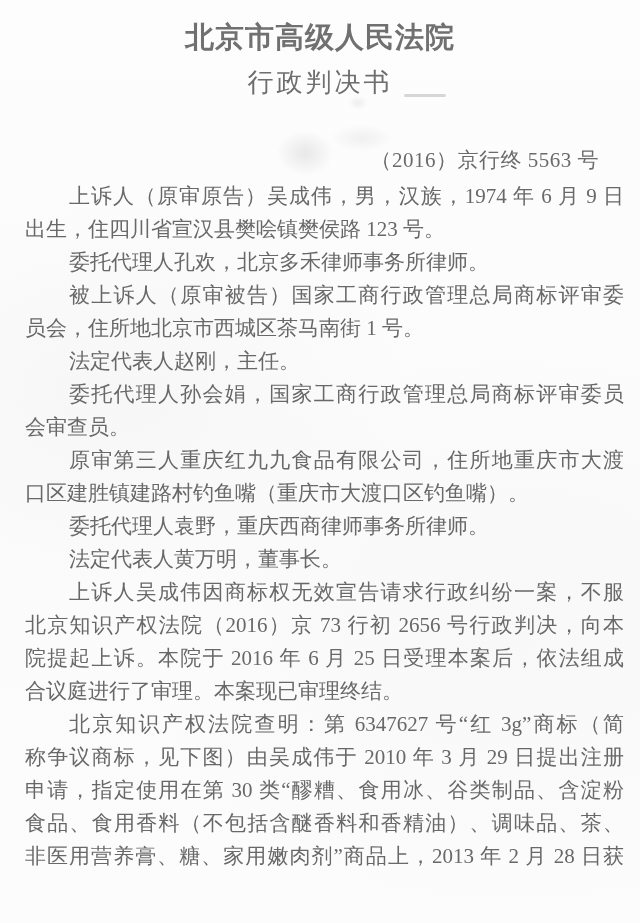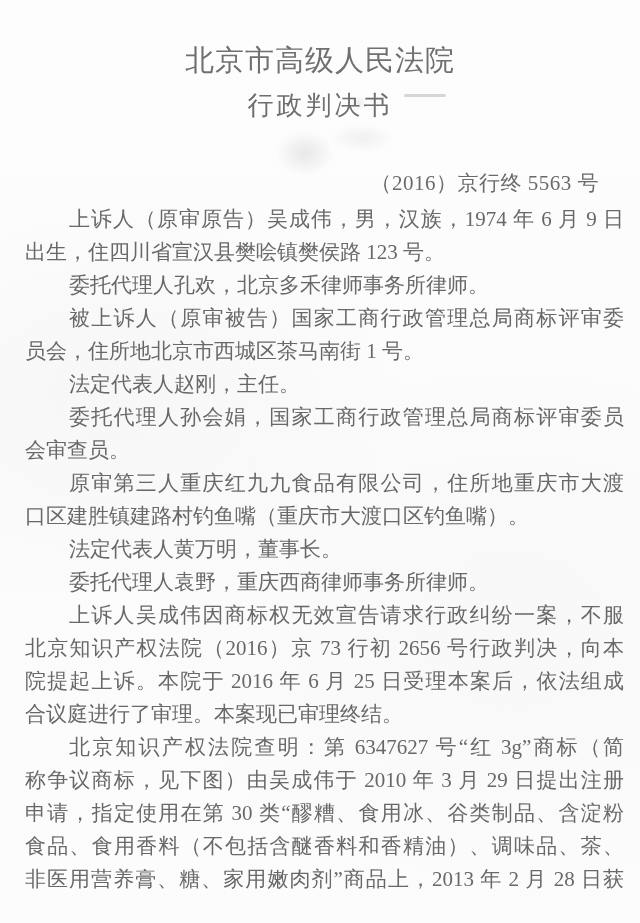--- a/index.html
+++ b/index.html
@@ -11,26 +11,27 @@
     background:#fcfcfc;
     background-image:
       radial-gradient(ellipse 420px 300px at 18% 42%, rgba(160,160,160,0.05), rgba(0,0,0,0) 70%),
       radial-gradient(ellipse 500px 400px at 80% 70%, rgba(170,170,170,0.04), rgba(0,0,0,0) 75%),
       linear-gradient(180deg,#fdfdfd 0%, #fbfbfb 55%, #fcfcfc 100%);
     overflow:hidden;
     font-family:"Liberation Serif","DejaVu Serif",serif;
     color:#6b6b6b;
   }
   .court-name{
-    padding-top:42px;
+    padding-top:19px;
     text-align:center;
     font-size:29px;
     line-height:36px;
     letter-spacing:1px;
     color:#707070;
+    font-weight:bold;
   }
   .doc-title{
     margin-top:8px;
     text-align:center;
     font-size:26px;
     line-height:40px;
     letter-spacing:3px;
     color:#6e6e6e;
   }
   .case-no{
@@ -100,22 +101,22 @@
       <div class="line indent fill">上诉人（原审原告）吴成伟，男，汉族，1974 年 6 月 9 日</div>
       <div class="line end">出生，住四川省宣汉县樊哙镇樊侯路 123 号。</div>
       <div class="line indent end">委托代理人孔欢，北京多禾律师事务所律师。</div>
       <div class="line indent fill">被上诉人（原审被告）国家工商行政管理总局商标评审委</div>
       <div class="line end">员会，住所地北京市西城区茶马南街 1 号。</div>
       <div class="line indent end">法定代表人赵刚，主任。</div>
       <div class="line indent fill">委托代理人孙会娟，国家工商行政管理总局商标评审委员</div>
       <div class="line end">会审查员。</div>
       <div class="line indent fill">原审第三人重庆红九九食品有限公司，住所地重庆市大渡</div>
       <div class="line end">口区建胜镇建路村钓鱼嘴（重庆市大渡口区钓鱼嘴）。</div>
+      <div class="line indent end">委托代理人袁野，重庆西商律师事务所律师。</div>
       <div class="line indent end">法定代表人黄万明，董事长。</div>
-      <div class="line indent end">委托代理人袁野，重庆西商律师事务所律师。</div>
       <div class="line indent fill">上诉人吴成伟因商标权无效宣告请求行政纠纷一案，不服</div>
       <div class="line fill">北京知识产权法院（2016）京 73 行初 2656 号行政判决，向本</div>
       <div class="line fill">院提起上诉。本院于 2016 年 6 月 25 日受理本案后，依法组成</div>
       <div class="line end">合议庭进行了审理。本案现已审理终结。</div>
       <div class="line indent fill">北京知识产权法院查明：第 6347627 号“红 3g”商标（简</div>
       <div class="line fill">称争议商标，见下图）由吴成伟于 2010 年 3 月 29 日提出注册</div>
       <div class="line fill">申请，指定使用在第 30 类“醪糟、食用冰、谷类制品、含淀粉</div>
       <div class="line fill">食品、食用香料（不包括含醚香料和香精油）、调味品、茶、</div>
       <div class="line fill">非医用营养膏、糖、家用嫩肉剂”商品上，2013 年 2 月 28 日获</div>
     </div>

